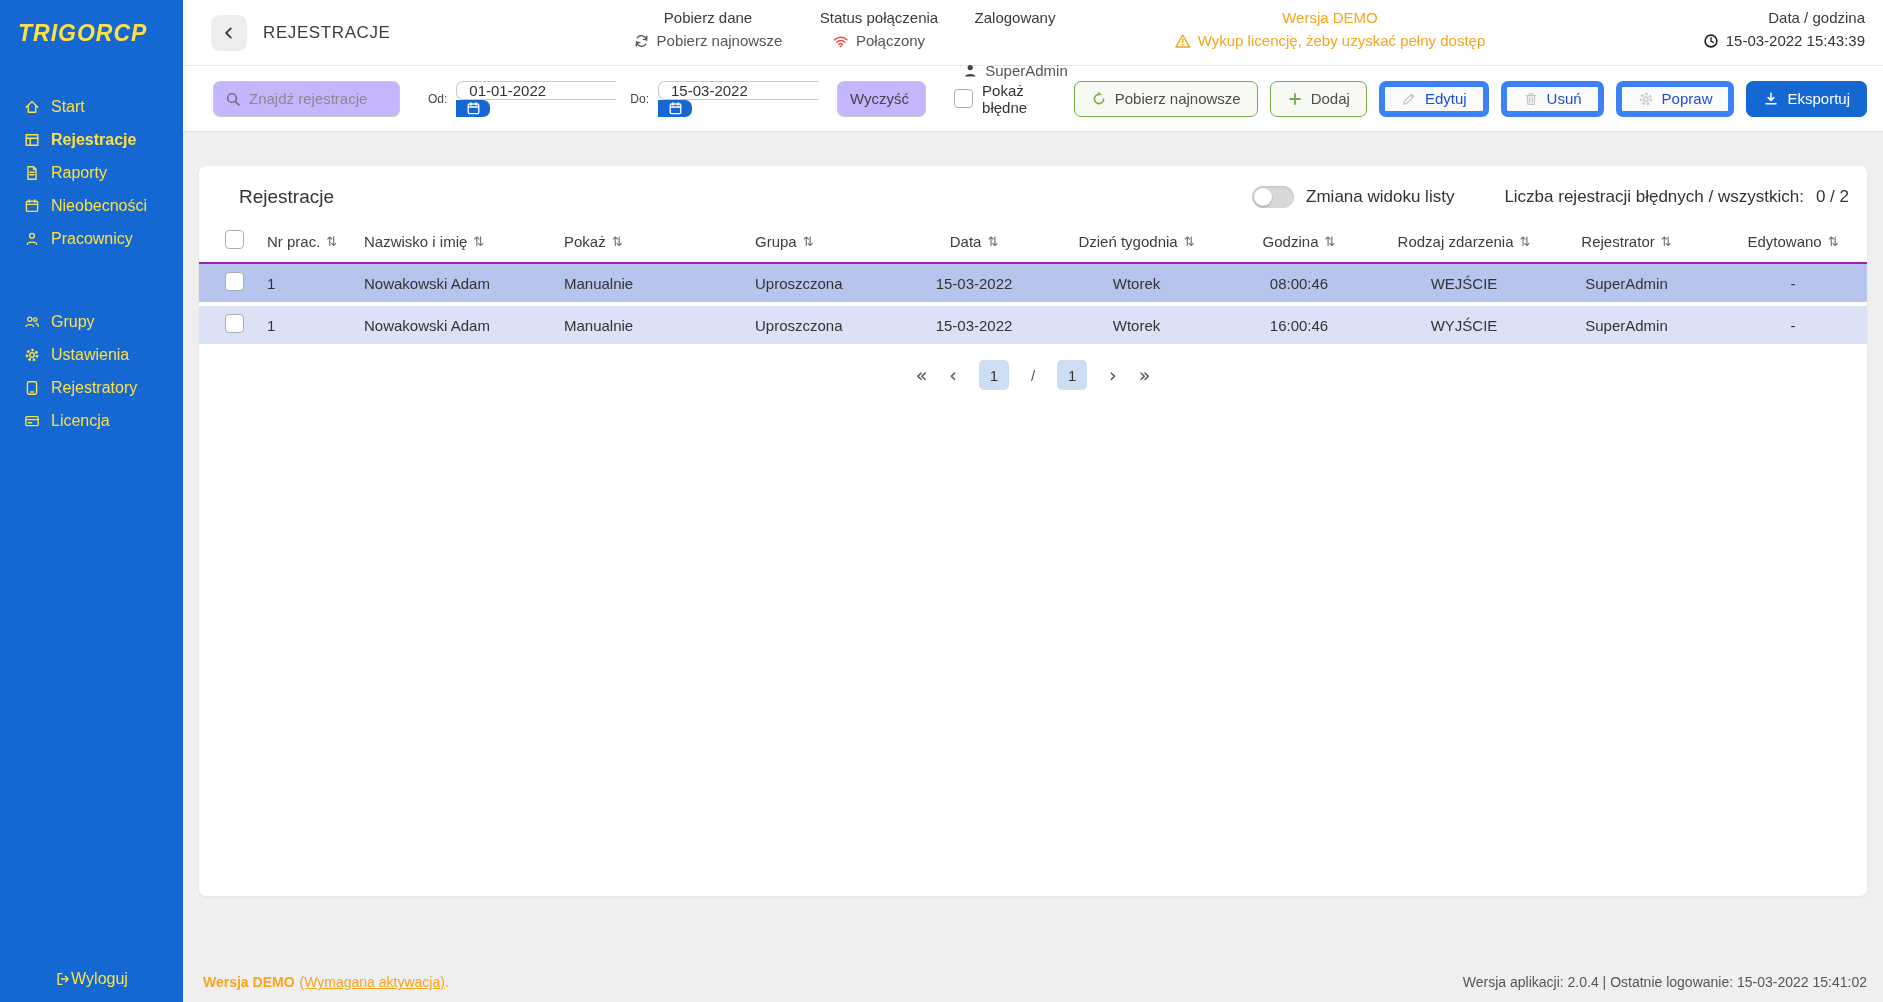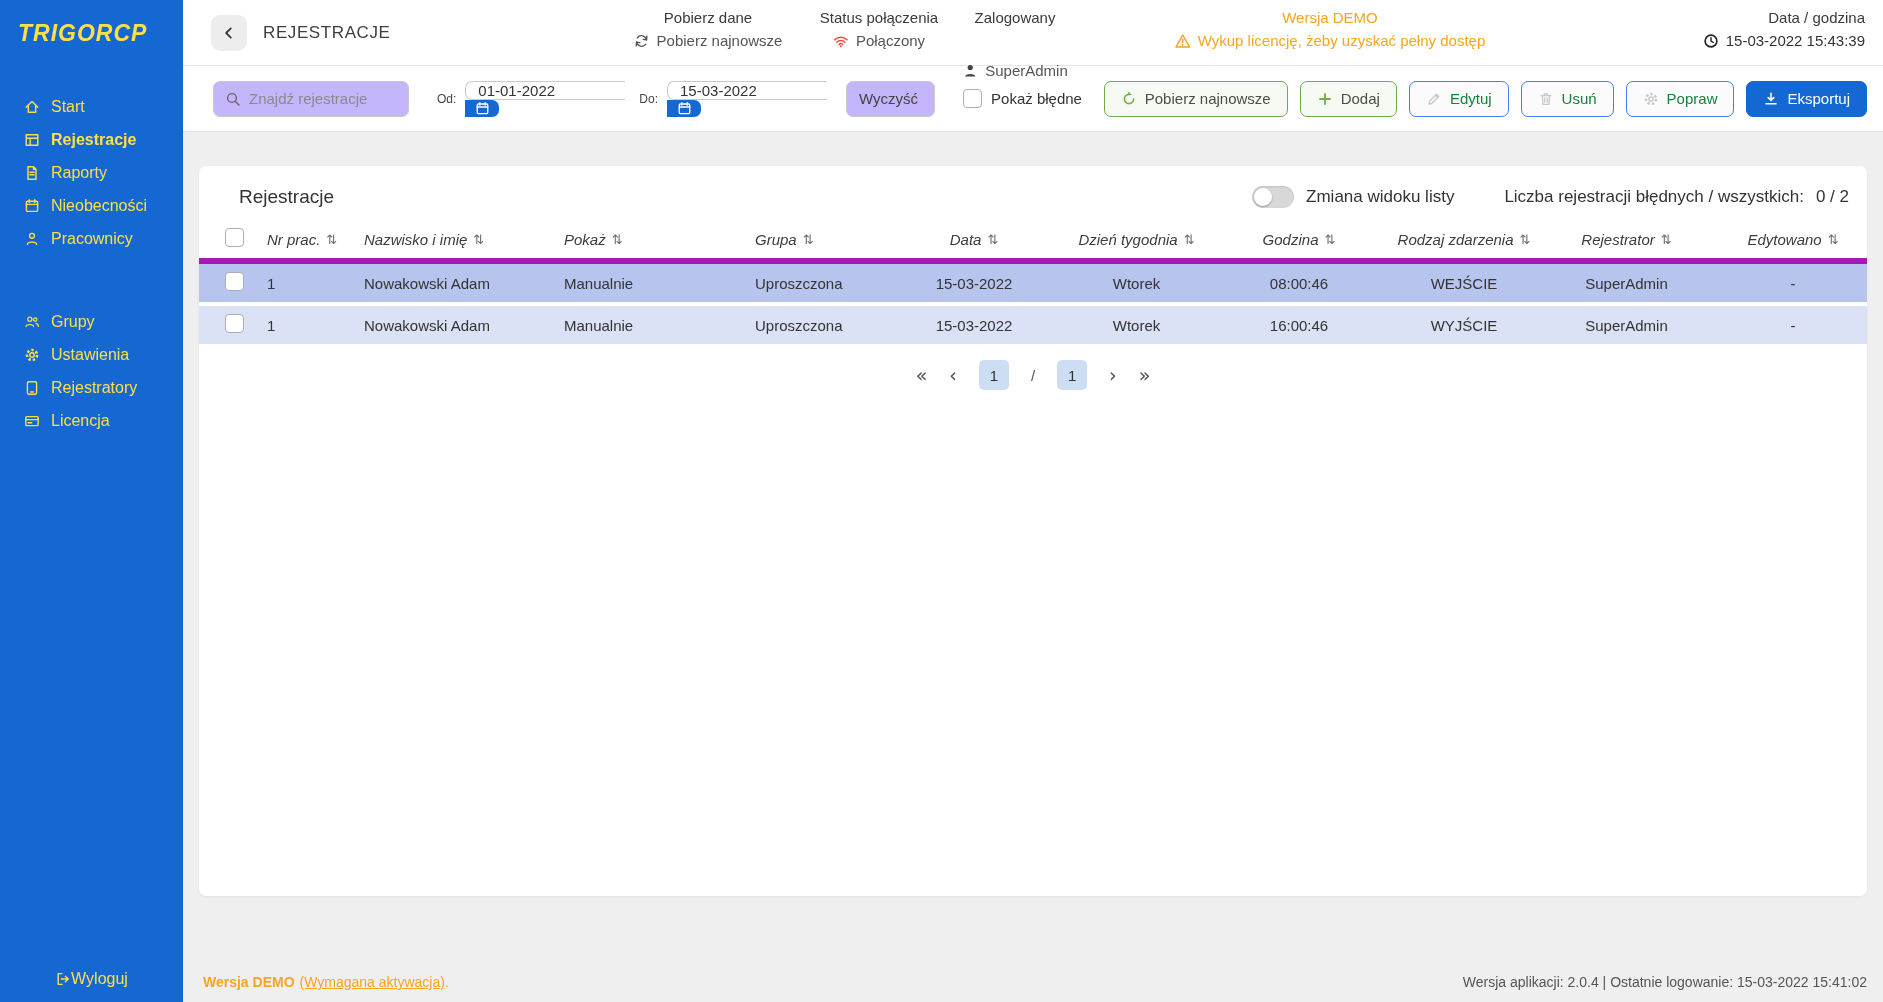--- a/index.html
+++ b/index.html
@@ -46,38 +46,38 @@
   .flabel { font-size:12px; font-weight:500; color:#444; margin:0 9px 0 28px; }
   .dategroup { display:flex; height:36px;flex-direction:column; }
   .dategroup input { width:160px; height:36px; border:1px solid #c9c9c9; border-right:none; border-radius:7px 0 0 7px; padding-left:12px; font-size:15px; color:#333; font-family:inherit; outline:none; }
   .calbtn { width:34px; height:36px; border:none; border-radius:0 7px 7px 0; background:var(--blue,#1567d2); color:#fff; display:flex; align-items:center; justify-content:center; cursor:pointer; }
   .btn { height:36px; border-radius:7px; display:flex; align-items:center; gap:8px; padding:0 16px; font-size:15px; font-weight:500; font-family:inherit; cursor:pointer; white-space:nowrap; }
   .btn-plain { background:#c4b5fd; border:1px solid #c9c9c9; color:#444; margin-left:19px;padding-left:12px; }
   .chkwrap { display:flex; align-items:center; gap:9px; margin-left:28px; cursor:pointer; font-size:15px; color:#333; }
   .cbx { width:19px; height:19px; border:1.5px solid #a9aeb8; border-radius:4px; background:#fff; display:inline-block; flex:0 0 auto; }
   .btn-green { background:#f7faf3; border:1px solid var(--green,#72ab48); color:#4c4c4c; margin-left:12px; }
   .btn-green .ic { color:var(--green,#72ab48); }
-  .btn-disabled { background:#fbfbfb; border:1px solid #3b82f6; color:#15803d; margin-left:12px; cursor:default; }
+  .btn-disabled { background:#fbfbfb; border:6px solid #3b82f6; color:#1d4ed8; margin-left:12px; cursor:default; }
   .btn-disabled .ic { color:#c8c8c8; }
   .btn-primary { background:var(--blue,#1567d2); border:1px solid var(--blue,#1567d2); color:#fff; margin-left:12px; }
 
   
   .content { flex:1; position:relative; }
   .card { margin:34px 16px 0 16px; height:730px; background:#fff; border-radius:7px; box-shadow:0 1px 3px rgba(0,0,0,.06); overflow:hidden; }
   .panel-header { display:flex; align-items:center; padding:20px 18px 12px 40px; }
   .panel-title { font-size:19px; font-weight:400; color:#333; }
   .view-toggle { display:flex; align-items:center; gap:12px; margin-left:auto; }
   .switch { width:42px; height:22px; border-radius:11px; background:#d8d8d8; position:relative; cursor:pointer; box-shadow:inset 0 1px 2px rgba(0,0,0,.12); }
   .switch .knob { position:absolute; left:2px; top:2px; width:18px; height:18px; border-radius:50%; background:#fff; box-shadow:0 1px 2px rgba(0,0,0,.3); }
   .toggle-label { font-size:17px; color:#333; }
   .counter { margin-left:50px; font-size:17px; color:#333; white-space:nowrap; }
   .counter .cval { margin-left:12px; }
 
   .grid { display:grid; grid-template-columns:60px 105px 200px 191px 124px 190px 135px 190px 140px 185px 1fr; align-items:center; }
-  .thead { height:44px; border-bottom:6px solid #a21caf;font-style:italic; }
+  .thead { height:44px; border-bottom:2px solid #a21caf; }
   .th { display:flex; align-items:center; gap:6px; font-size:15px; font-weight:500; color:#3c3c3c; cursor:pointer; white-space:nowrap; }
   .th.center { justify-content:center; }
   .sort { font-family:"DejaVu Sans",sans-serif; font-size:13px; color:#6d6d6d; }
   .row { height:38px; margin-bottom:4px; font-size:15px; color:#333; cursor:pointer; }
   .row.selected { background:var(--row_selected,#b7c4ed); }
   .row.alt { background:var(--row_alt,#dbe2f6); }
   .cell { white-space:nowrap; overflow:hidden; text-overflow:ellipsis; }
   .cell.center { text-align:center; }
   .cbcell { padding-left:26px; }
 

